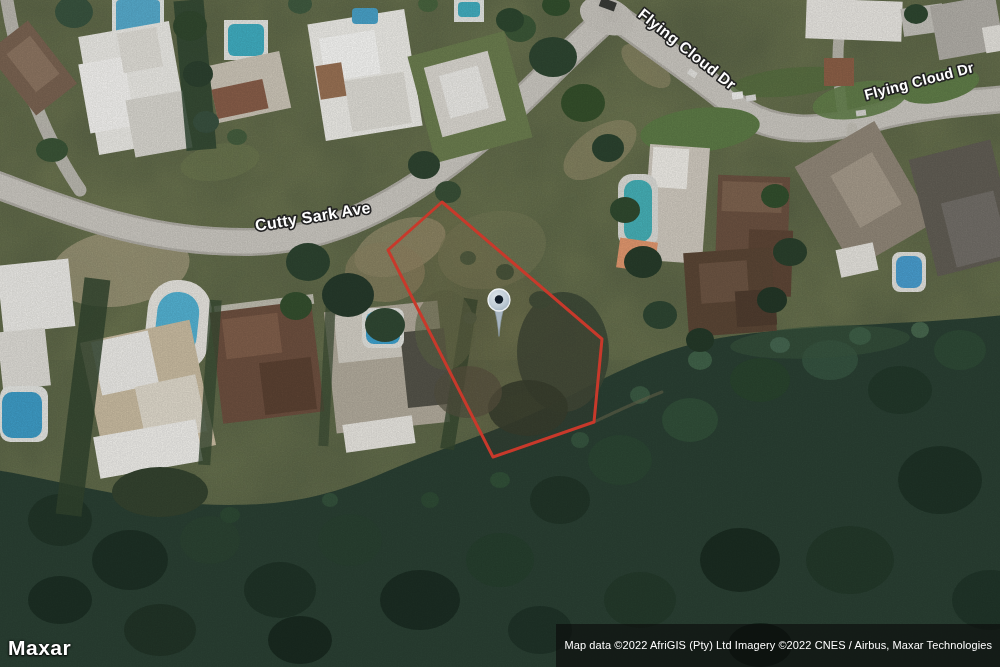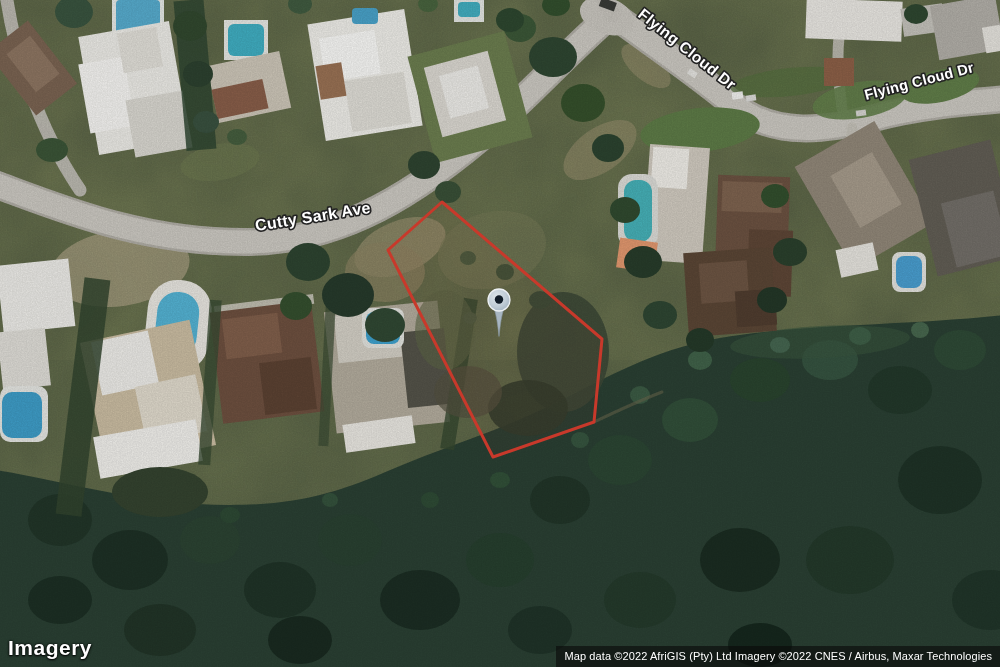--- a/index.html
+++ b/index.html
@@ -8,21 +8,21 @@
   .rd-label{font-family:"Liberation Sans",sans-serif;font-weight:700;fill:#fff;stroke:#222;stroke-width:3.2px;paint-order:stroke;stroke-linejoin:round;letter-spacing:.3px;}
   .google-logo{
     position:absolute;left:8px;top:636px;color:#fff;
     font-size:21px;font-weight:600;letter-spacing:.5px;
     text-shadow:0 0 3px rgba(0,0,0,.85),0 1px 2px rgba(0,0,0,.9),0 0 1px rgba(0,0,0,.9);
     user-select:none;cursor:pointer;
   }
   .attribution{
     position:absolute;right:0;bottom:0;height:21px;line-height:21px;
     background:rgba(10,10,10,.62);color:#fff;font-size:11px;
-    padding:0 8px;white-space:nowrap;letter-spacing:.1px;
+    padding:11px 8px;white-space:nowrap;letter-spacing:.1px;
   }
 </style>
 </head>
 <body>
 
 <div class="stage">
 <svg width="1000" height="667" viewBox="0 0 1000 667">
   <defs>
     <radialGradient id="pinGrad" cx="40%" cy="35%" r="75%">
       <stop offset="0%" stop-color="#dde4e9"></stop>
@@ -277,15 +277,15 @@
     <text class="rd-label" font-size="14.5" transform="translate(866,100) rotate(-14.5)">Flying Cloud Dr</text>
   </g>
 
   <g transform="translate(499,300)">
     <path d="M -5,8 C -2.5,16 -1.2,24 0,36.5 C 1.2,24 2.5,16 5,8 Z" fill="#a8b6c2" stroke="#8d9ca9" stroke-width="0.6"></path>
     <circle cx="0" cy="0" r="11" fill="url(#pinGrad)" stroke="#edf0f3" stroke-width="1.3"></circle>
     <circle cx="0" cy="-0.5" r="4.2" fill="#111c27"></circle>
   </g>
 </svg>
 
-<div class="google-logo">Imagery</div>
+<div class="google-logo">Maxar</div>
 <div class="attribution">Map data ©2022 AfriGIS (Pty) Ltd Imagery ©2022 CNES / Airbus, Maxar Technologies</div>
 </div>
 
 </body></html>

